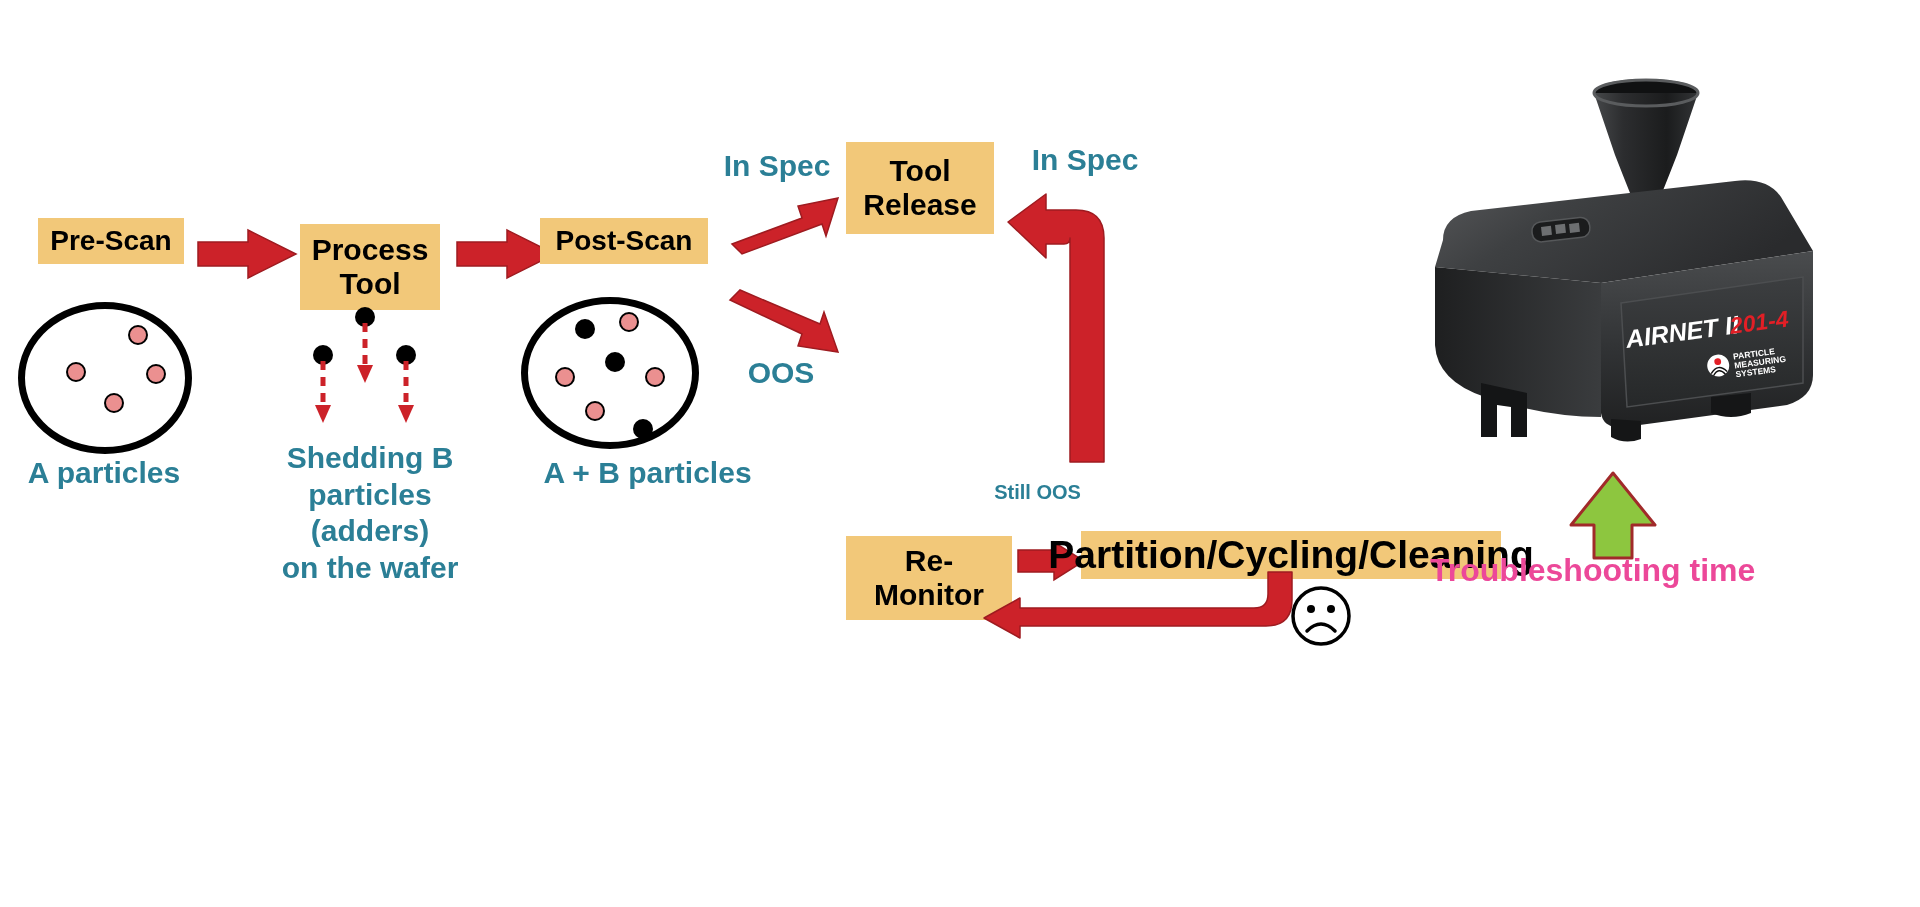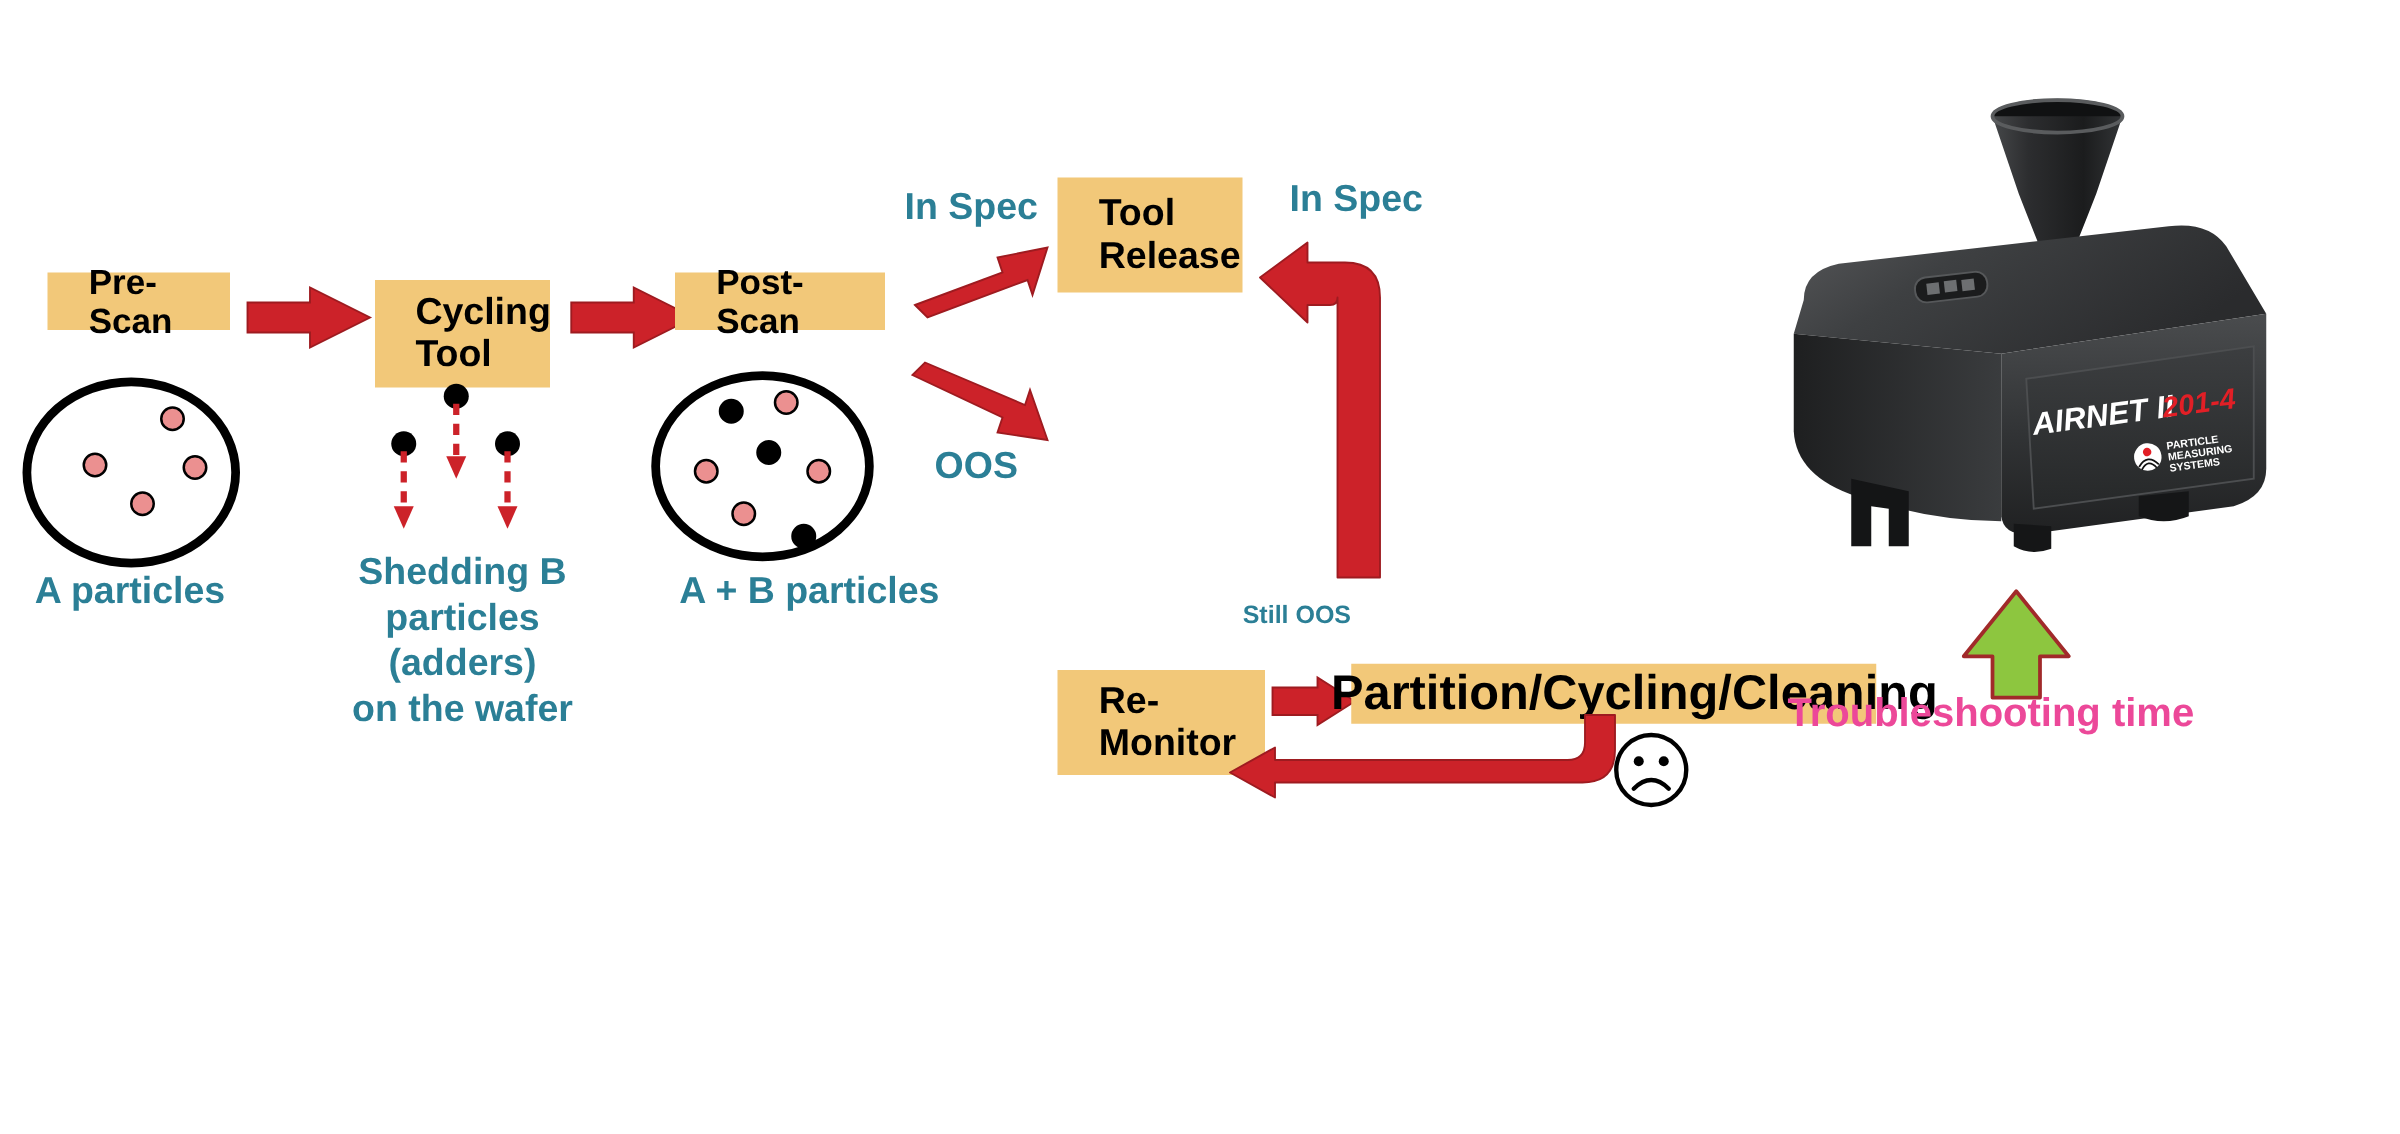--- a/index.html
+++ b/index.html
@@ -20,23 +20,23 @@
   .abs { position: absolute; }
 
   
   .box {
     background: #f2c879;
     color: #000000;
     font-weight: bold;
     display: flex;
     align-items: center;
     justify-content: center;
+    text-align: center;
     line-height: 1.12;
     box-sizing: border-box;
-    padding-left: 33px;
   }
 
   
   .tlabel {
     color: #2b7f96;
     font-weight: bold;
     text-align: center;
     line-height: 1.22;
     white-space: pre-line;
   }
@@ -82,21 +82,21 @@
     <div class="particle p-a" style="left:86px;  top:91px; width:20px; height:20px;"></div>
   </div>
 
   <div class="tlabel abs" style="left:0px; top:455px; width:208px; font-size:30px;">A particles</div>
 
   <svg class="abs" style="left:196px; top:228px;" width="104" height="60">
     <polygon points="2,14 52,14 52,2 100,26 52,50 52,38 2,38" fill="#cc2229" stroke="#9e1b20" stroke-width="1.5"></polygon>
   </svg>
 
 
-  <div class="box abs" style="left:300px; top:224px; width:140px; height:86px; font-size:30px;">Cycling
+  <div class="box abs" style="left:300px; top:224px; width:140px; height:86px; font-size:30px;">Process
 Tool</div>
 
   <svg class="abs" style="left:305px; top:305px;" width="130" height="135">
 
     <circle cx="60" cy="12" r="10" fill="#000000"></circle>
     <line x1="60" y1="18" x2="60" y2="64" stroke="#cc2229" stroke-width="5" stroke-dasharray="9,7"></line>
     <polygon points="60,78 52,60 68,60" fill="#cc2229"></polygon>
 
     <circle cx="18" cy="50" r="10" fill="#000000"></circle>
     <line x1="18" y1="56" x2="18" y2="104" stroke="#cc2229" stroke-width="5" stroke-dasharray="9,7"></line>

